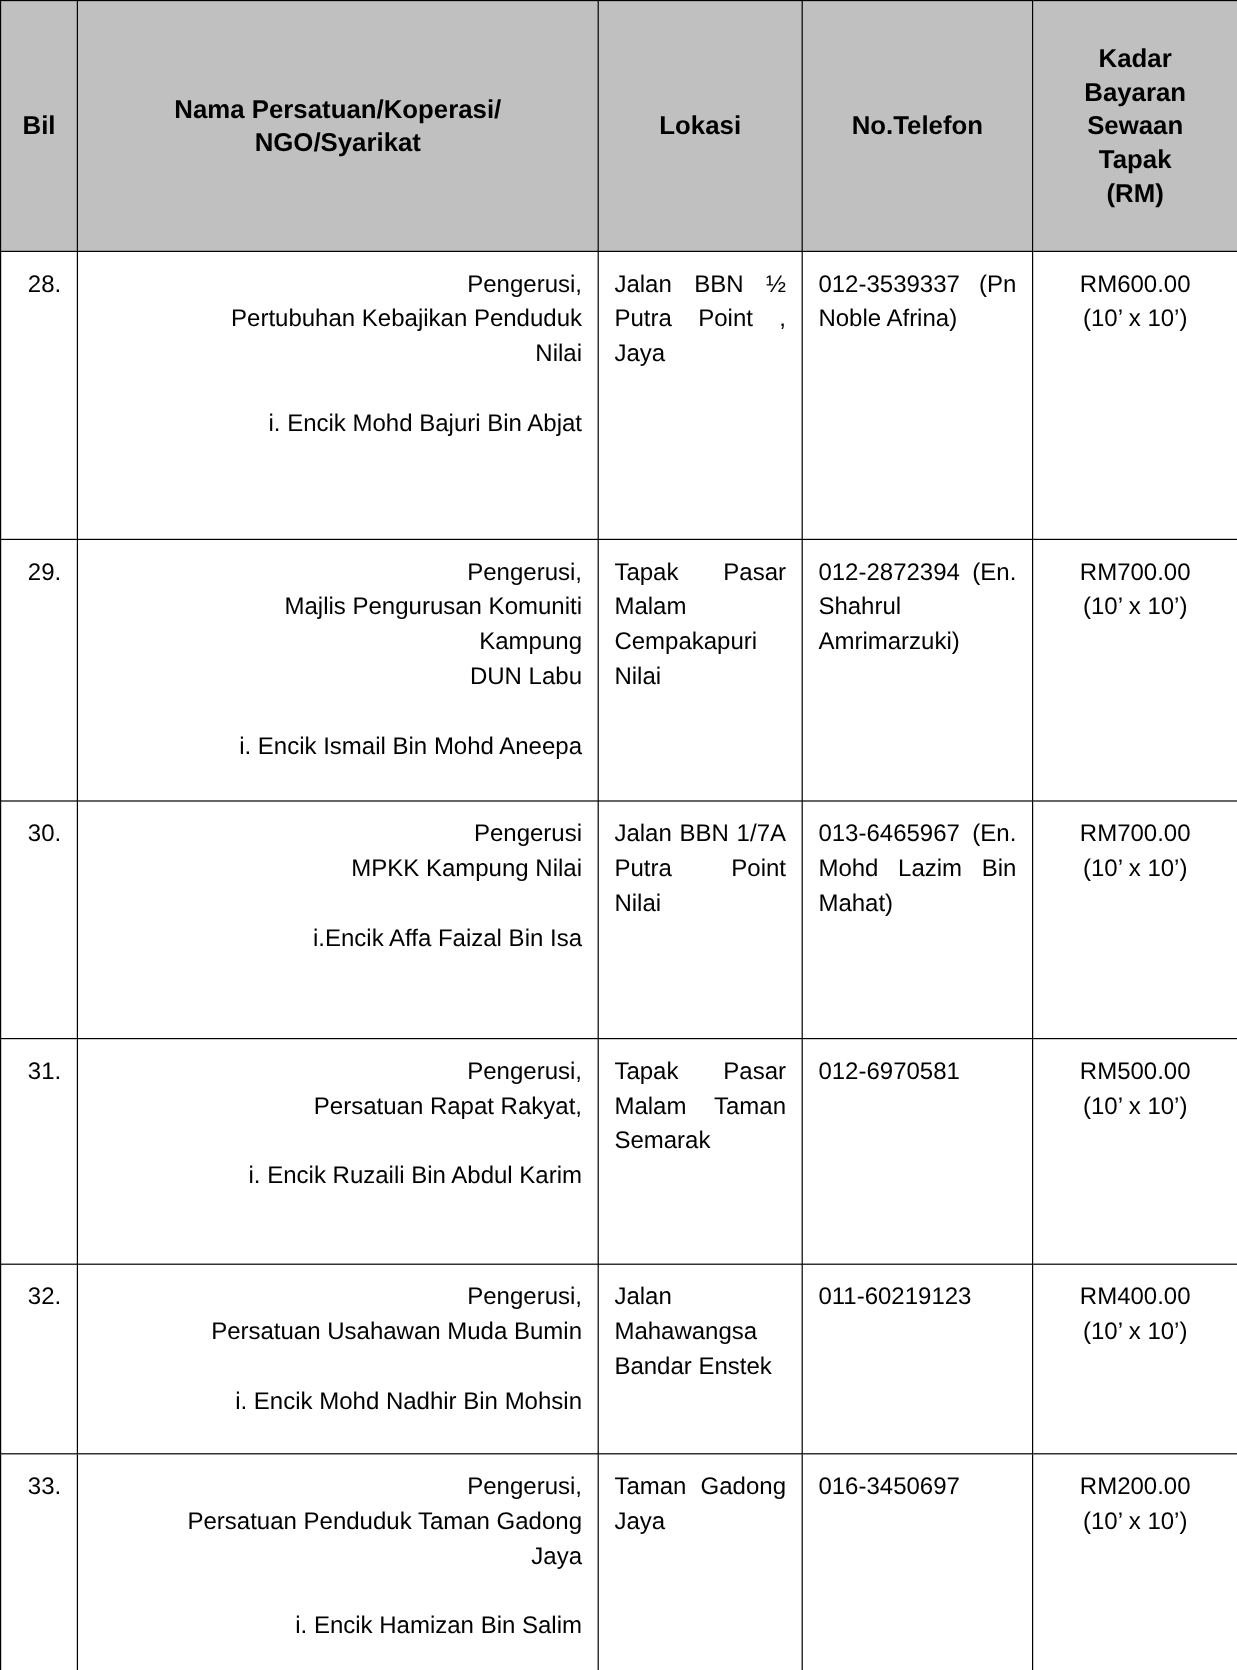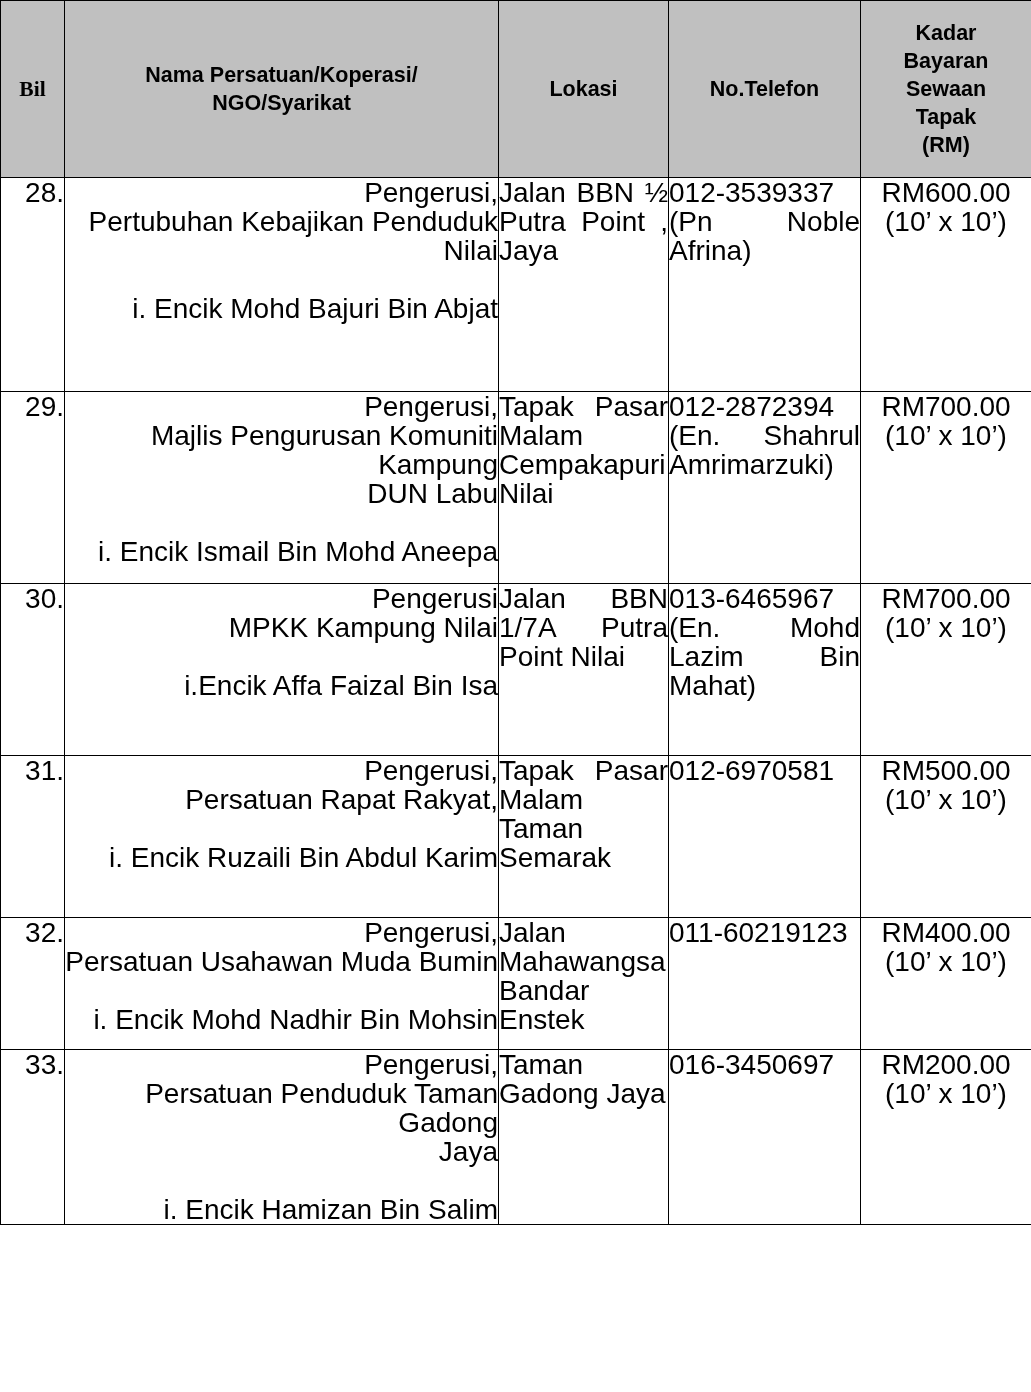--- a/index.html
+++ b/index.html
@@ -30,37 +30,37 @@
   table.reg-table col.c-bil      { width: 64px; }
   table.reg-table col.c-nama     { width: 434px; }
   table.reg-table col.c-lokasi   { width: 170px; }
   table.reg-table col.c-telefon  { width: 192px; }
   table.reg-table col.c-kadar    { width: 171px; }
 
   table.reg-table th,
   table.reg-table td {
     border: 1px solid #000000;
     vertical-align: top;
-    padding: 0;
-    font-size: 28px;
+    padding: 13px;
+    font-size: 20px;
     line-height: 29px;
   }
 
   
   thead tr.header-row th {
     background: #c0c0c0;
     font-weight: bold;
     text-align: center;
     vertical-align: middle;
     height: 168px;
-    padding: 4px 6px;
+    padding: 20px 6px;
     font-size: 21.5px;
     line-height: 28px;
   }
-  th.th-bil       { text-align: center; font-family: Liberation Serif, serif; }
+  th.th-bil       { text-align: center; }
   th.th-nama      { text-align: center; }
   th.th-lokasi    { text-align: center; }
   th.th-telefon   { text-align: center; }
   th.th-kadar     { text-align: center; }
 
   
   td.cell-bil {
     text-align: right;
     padding: 9px 8px 0 0;
     white-space: nowrap;

